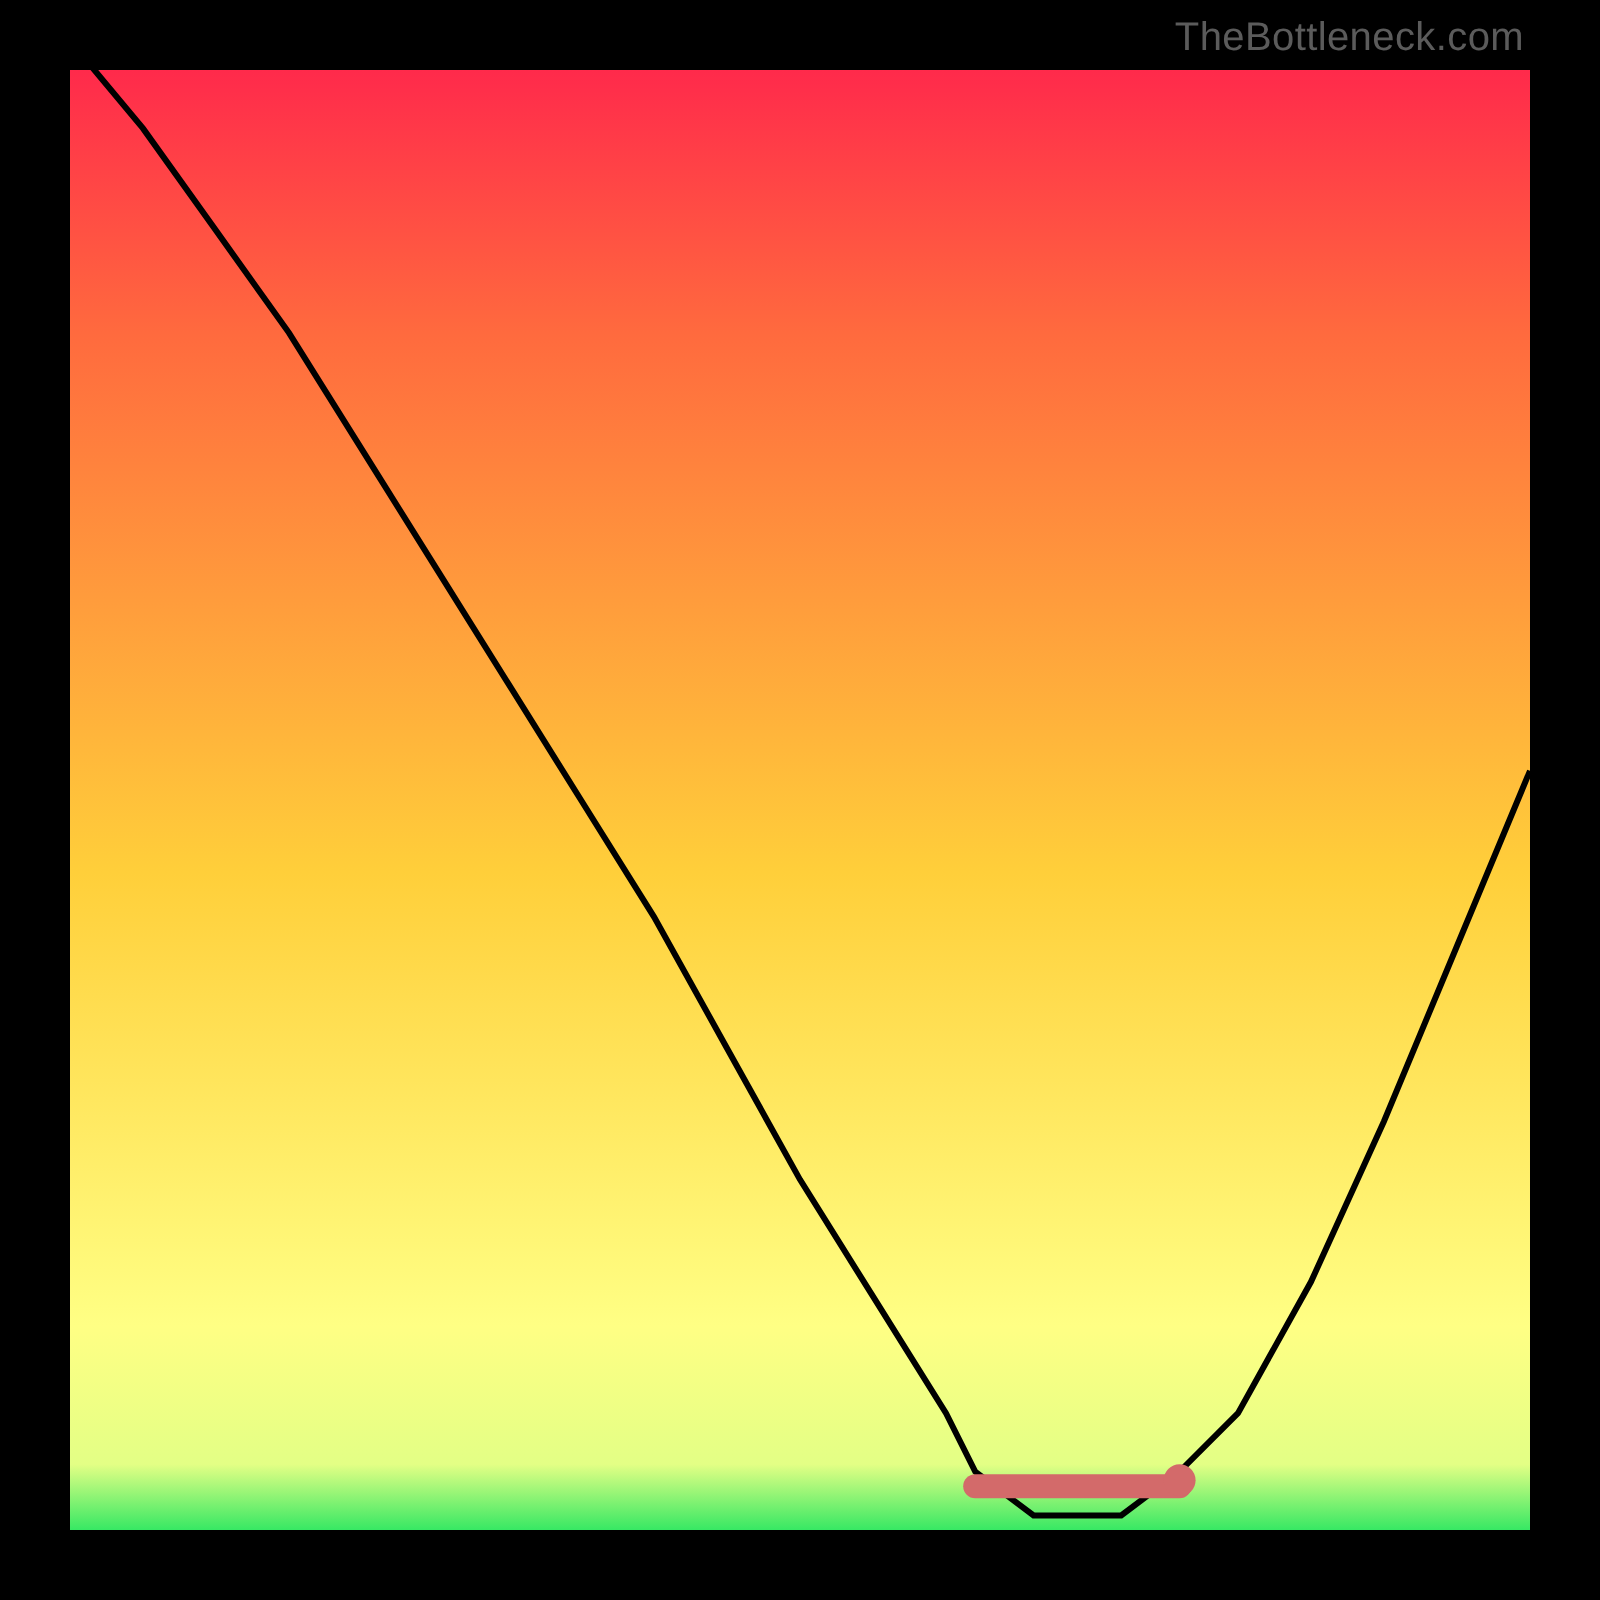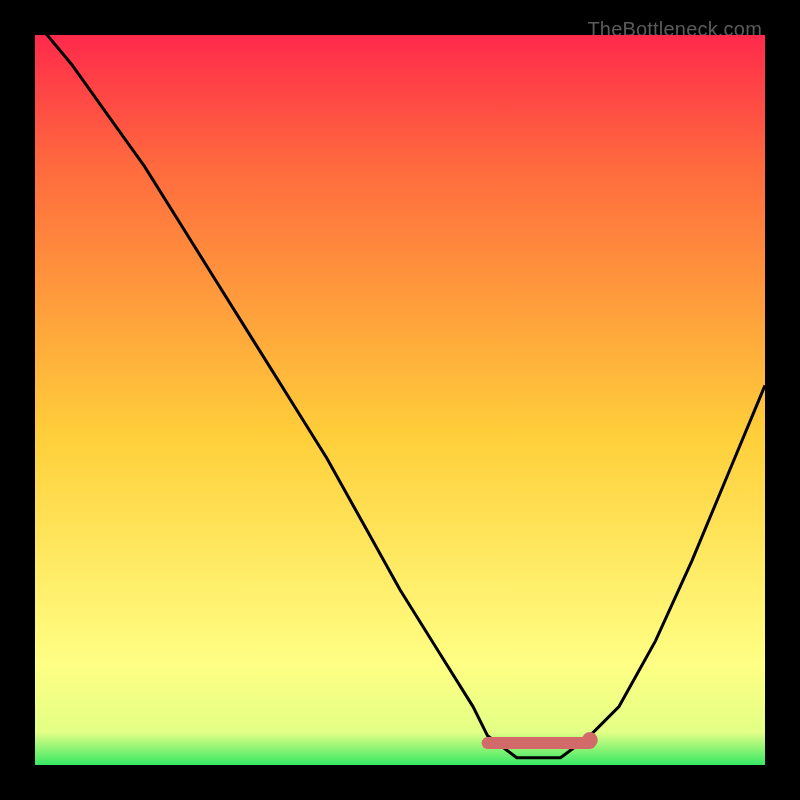--- a/index.html
+++ b/index.html
@@ -13,21 +13,21 @@
   .frame {
     position: absolute;
     left: 35px;
     top: 35px;
     width: 730px;
     height: 730px;
     overflow: visible;
   }
   .attribution {
     position: absolute;
-    top: 18px;
+    top: 8px;
     right: 38px;
     font-family: Arial, Helvetica, sans-serif;
     font-size: 20px;
     font-weight: 500;
     color: #5b5b5b;
     letter-spacing: 0.2px;
   }
   svg {
     display: block;
   }

